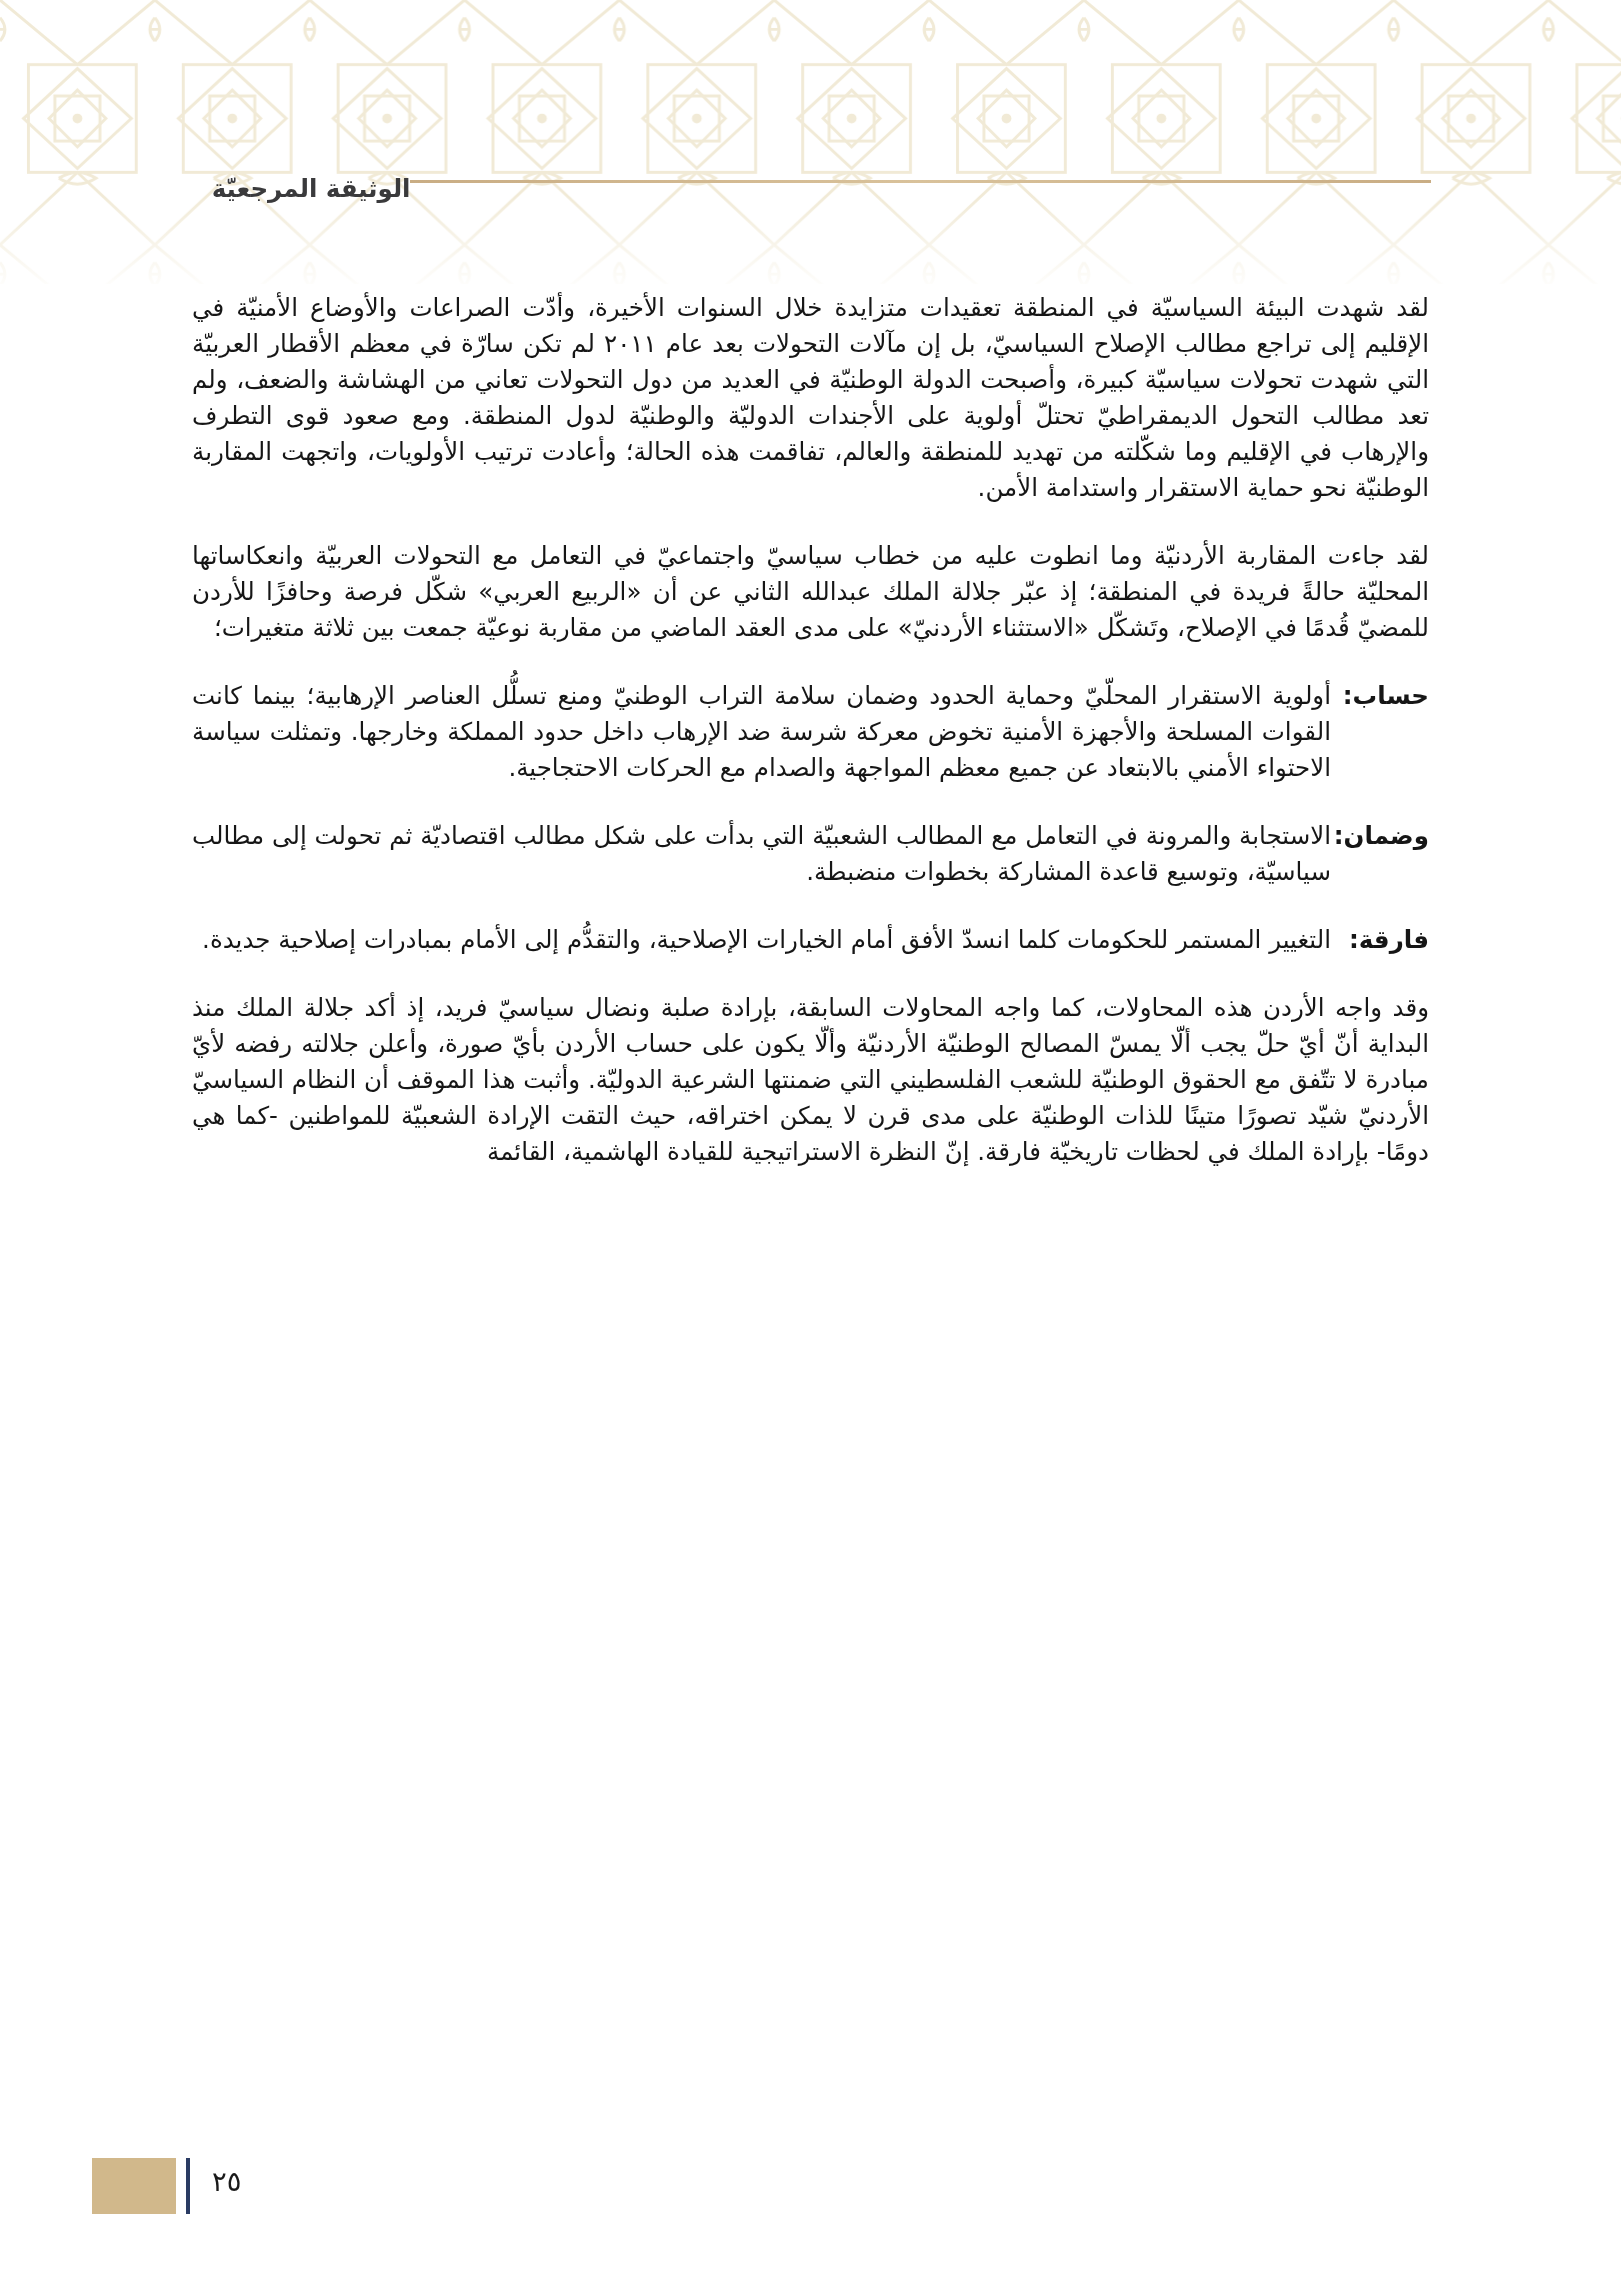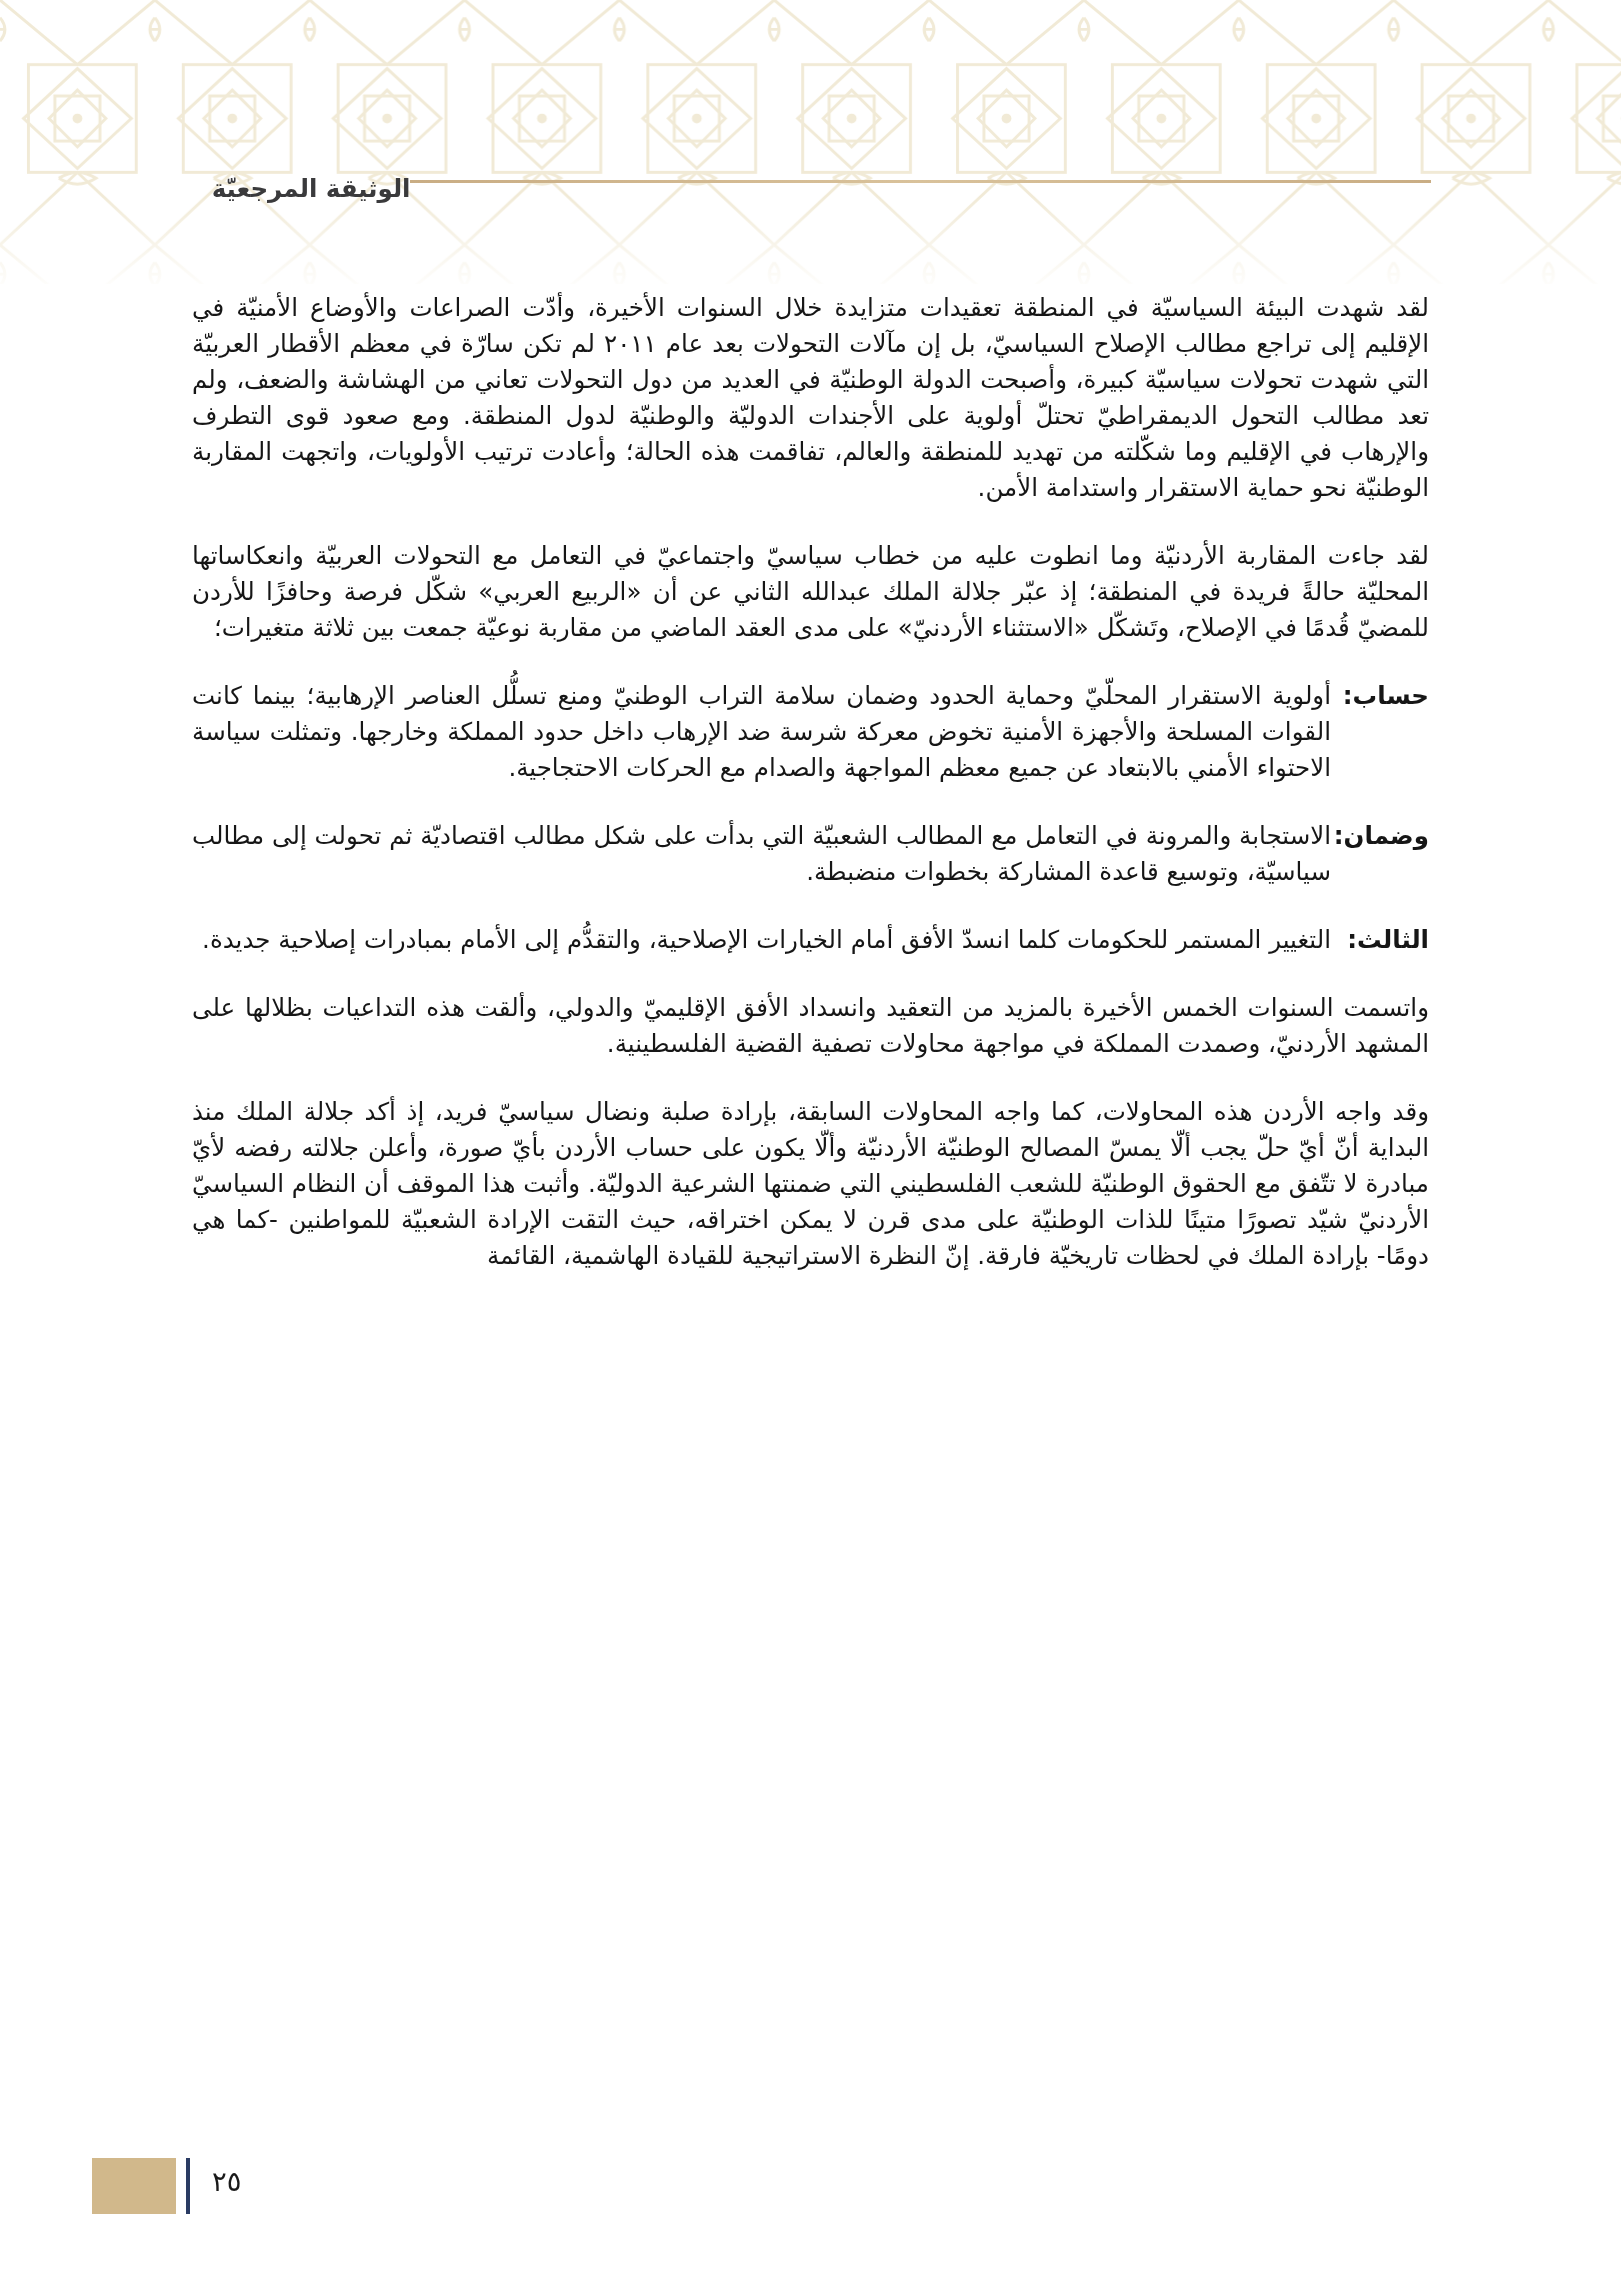--- a/index.html
+++ b/index.html
@@ -97,25 +97,24 @@
 
   <div class="item">
     <span class="item-label">حساب:</span>
     <span class="item-text">أولوية الاستقرار المحلّيّ وحماية الحدود وضمان سلامة التراب الوطنيّ ومنع تسلُّل العناصر الإرهابية؛ بينما كانت القوات المسلحة والأجهزة الأمنية تخوض معركة شرسة ضد الإرهاب داخل حدود المملكة وخارجها. وتمثلت سياسة الاحتواء الأمني بالابتعاد عن جميع معظم المواجهة والصدام مع الحركات الاحتجاجية.</span>
   </div>
   <div class="item">
     <span class="item-label">وضمان:</span>
     <span class="item-text">الاستجابة والمرونة في التعامل مع المطالب الشعبيّة التي بدأت على شكل مطالب اقتصاديّة ثم تحولت إلى مطالب سياسيّة، وتوسيع قاعدة المشاركة بخطوات منضبطة.</span>
   </div>
   <div class="item">
-    <span class="item-label">الثالث:</span>
+    <span class="item-label">فارقة:</span>
     <span class="item-text">التغيير المستمر للحكومات كلما انسدّ الأفق أمام الخيارات الإصلاحية، والتقدُّم إلى الأمام بمبادرات إصلاحية جديدة.</span>
   </div>
 
-  <p>واتسمت السنوات الخمس الأخيرة بالمزيد من التعقيد وانسداد الأفق الإقليميّ والدولي، وألقت هذه التداعيات بظلالها على المشهد الأردنيّ، وصمدت المملكة في مواجهة محاولات تصفية القضية الفلسطينية.</p>
   <p>وقد واجه الأردن هذه المحاولات، كما واجه المحاولات السابقة، بإرادة صلبة ونضال سياسيّ فريد، إذ أكد جلالة الملك منذ البداية أنّ أيّ حلّ يجب ألّا يمسّ المصالح الوطنيّة الأردنيّة وألّا يكون على حساب الأردن بأيّ صورة، وأعلن جلالته رفضه لأيّ مبادرة لا تتّفق مع الحقوق الوطنيّة للشعب الفلسطيني التي ضمنتها الشرعية الدوليّة. وأثبت هذا الموقف أن النظام السياسيّ الأردنيّ شيّد تصورًا متينًا للذات الوطنيّة على مدى قرن لا يمكن اختراقه، حيث التقت الإرادة الشعبيّة للمواطنين -كما هي دومًا- بإرادة الملك في لحظات تاريخيّة فارقة. إنّ النظرة الاستراتيجية للقيادة الهاشمية، القائمة</p>
 </div>
 
 <div class="footer">
   <div class="footer-box"></div>
   <div class="footer-divider"></div>
   <span class="page-number">٢٥</span>
 </div>
 
 

